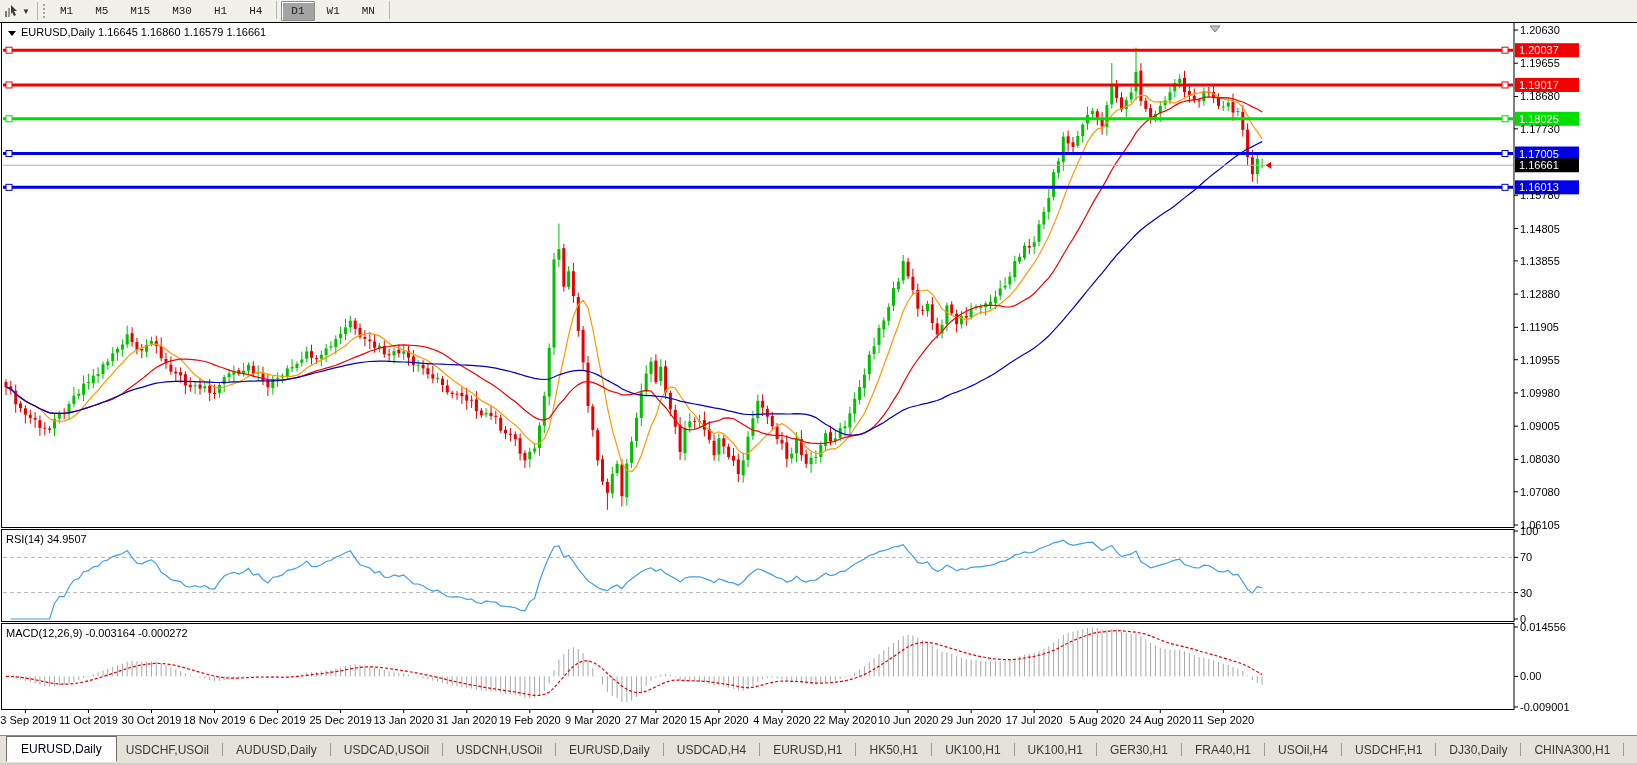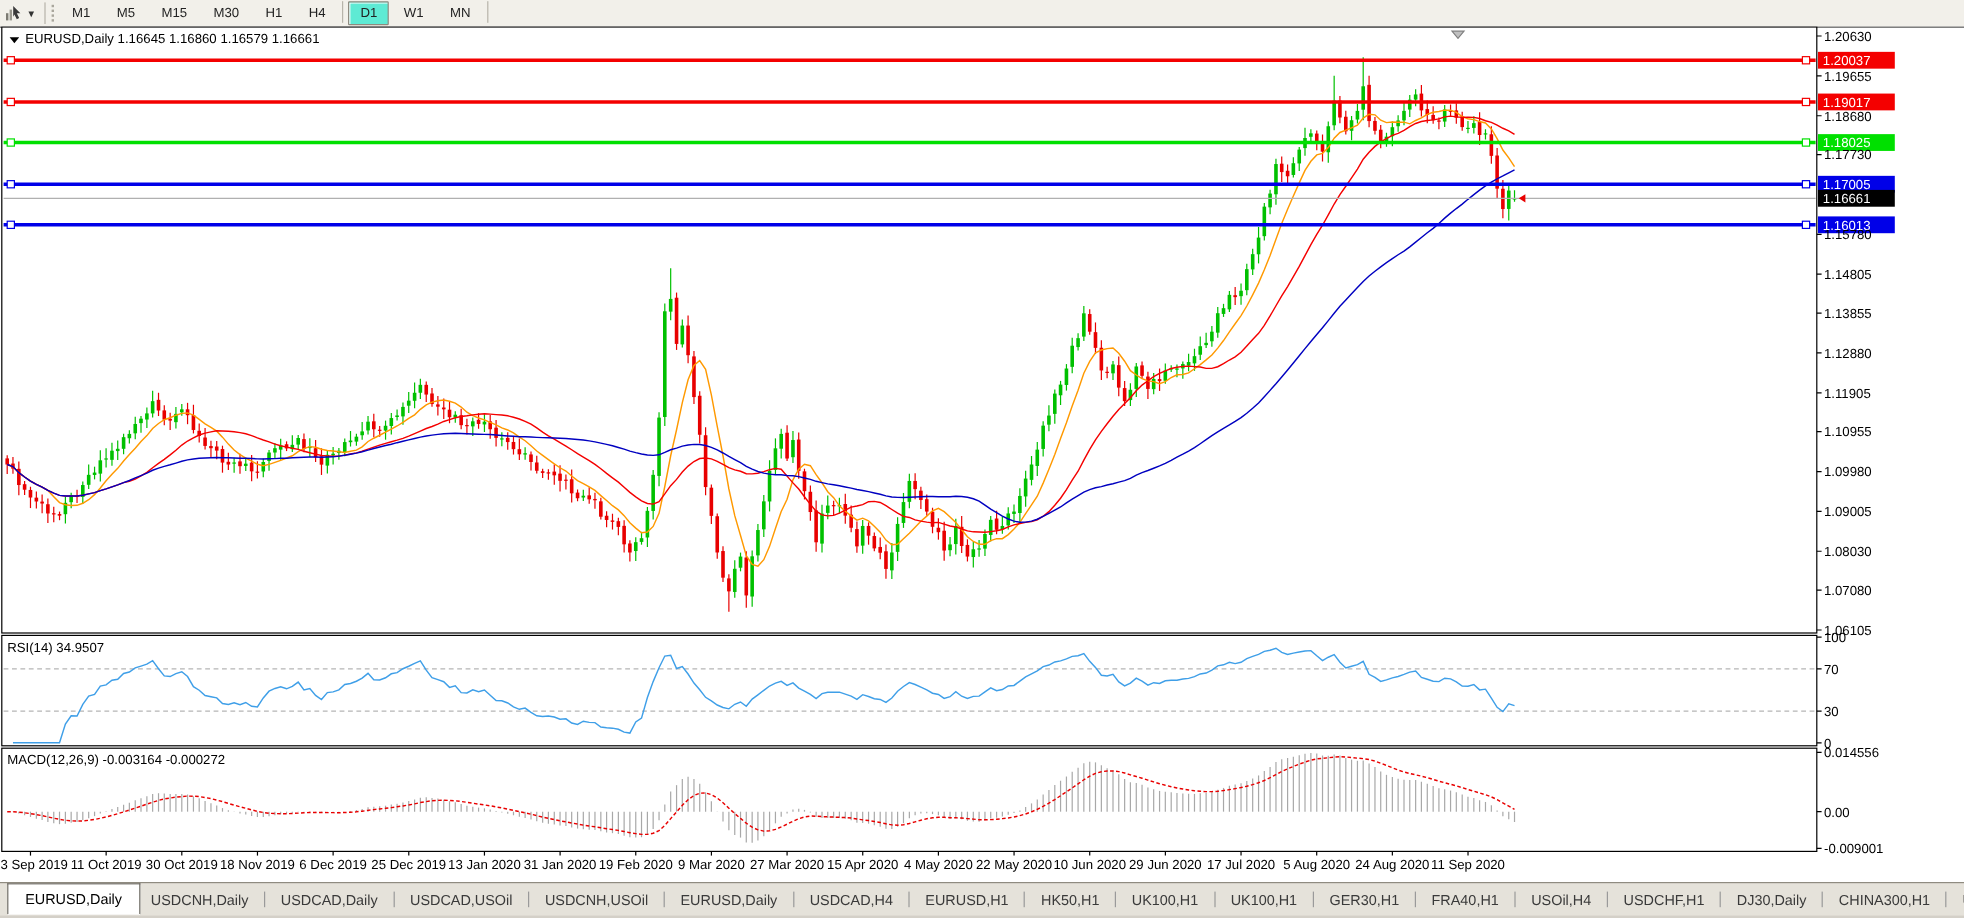--- a/index.html
+++ b/index.html
@@ -9,21 +9,21 @@
   }
   .toolbar{
     height:22px;background:#f2f0ea;display:flex;align-items:center;
     font-size:11px;color:#222;user-select:none;
   }
   .tool-icon-wrap{display:flex;align-items:center;padding:0 4px;}
   .caret{font-size:8px;color:#333;margin-left:3px;}
   .tb-sep{width:1px;height:18px;background:#b7b4aa;margin:0 3px;}
   .tb-grip{height:14px;border-left:2px dotted #a9a69c;margin:0 4px 0 2px;}
   .tf-btn{padding:3px 9px;margin:0 1px;border:1px solid transparent;border-radius:1px;}
-  .tf-btn.active{background:#5eead4;border:1px solid #8f8b80;box-shadow:inset 1px 1px 0 #fff;}
+  .tf-btn.active{background:#a3a3a3;border:1px solid #8f8b80;box-shadow:inset 1px 1px 0 #fff;}
   .chart-region{position:relative;width:1637px;height:713px;background:#ffffff;}
   svg{display:block;}
   svg text{font-family:"Liberation Sans",sans-serif;}
   .tabbar{
     height:28px;background:#e5e2da;border-top:1px solid #8f8b80;
     display:flex;align-items:center;font-size:12px;color:#3a3a3a;user-select:none;
     padding-left:6px;box-sizing:border-box;
   }
   .tab{padding:5px 9px;white-space:nowrap;}
   .tab.active{
@@ -39,21 +39,21 @@
   <div class="tool-icon-wrap">
     <svg width="15" height="14" viewBox="0 0 15 14">
       <rect x="1" y="7" width="2" height="6" fill="#7c7a72"></rect>
       <rect x="4" y="4" width="2" height="9" fill="#9a988e"></rect>
       <path d="M7 1 L13 7 L10 7 L12 11 L10 12 L8 8 L7 10 Z" fill="#3a3a3a"></path>
     </svg>
     <span class="caret">▼</span>
   </div>
   <div class="tb-sep"></div>
   <div class="tb-grip"></div>
-  <div id="tf-buttons" style="display: flex;">
+  <div id="tf-buttons" style="display: flex; font-family: Liberation Mono, monospace;">
       <div class="tf-btn">M1</div>
       <div class="tf-btn">M5</div>
       <div class="tf-btn">M15</div>
       <div class="tf-btn">M30</div>
       <div class="tf-btn">H1</div>
       <div class="tf-btn">H4</div>
       <div class="tb-sep"></div>
       <div class="tf-btn active">D1</div>
       <div class="tf-btn">W1</div>
       <div class="tf-btn">MN</div>
@@ -975,23 +975,23 @@
       <line x1="1160.3" y1="687.5" x2="1160.3" y2="691" stroke="#000"></line>
       <text x="1160.3" y="702" font-size="11" fill="#000" text-anchor="middle">24 Aug 2020</text>
       <line x1="1223.35" y1="687.5" x2="1223.35" y2="691" stroke="#000"></line>
       <text x="1223.35" y="702" font-size="11" fill="#000" text-anchor="middle">11 Sep 2020</text>
     </svg>
 </div>
 
 <div class="tabbar">
   <div id="tab-items" style="display:flex;align-items:center;">
       <div class="tab active">EURUSD,Daily</div>
-      <div class="tab">USDCNH,Daily</div>
-      <span class="tabsep"></span>
-      <div class="tab">USDCAD,Daily</div>
+      <div class="tab">USDCHF,USOil</div>
+      <span class="tabsep"></span>
+      <div class="tab">AUDUSD,Daily</div>
       <span class="tabsep"></span>
       <div class="tab">USDCAD,USOil</div>
       <span class="tabsep"></span>
       <div class="tab">USDCNH,USOil</div>
       <span class="tabsep"></span>
       <div class="tab">EURUSD,Daily</div>
       <span class="tabsep"></span>
       <div class="tab">USDCAD,H4</div>
       <span class="tabsep"></span>
       <div class="tab">EURUSD,H1</div>

